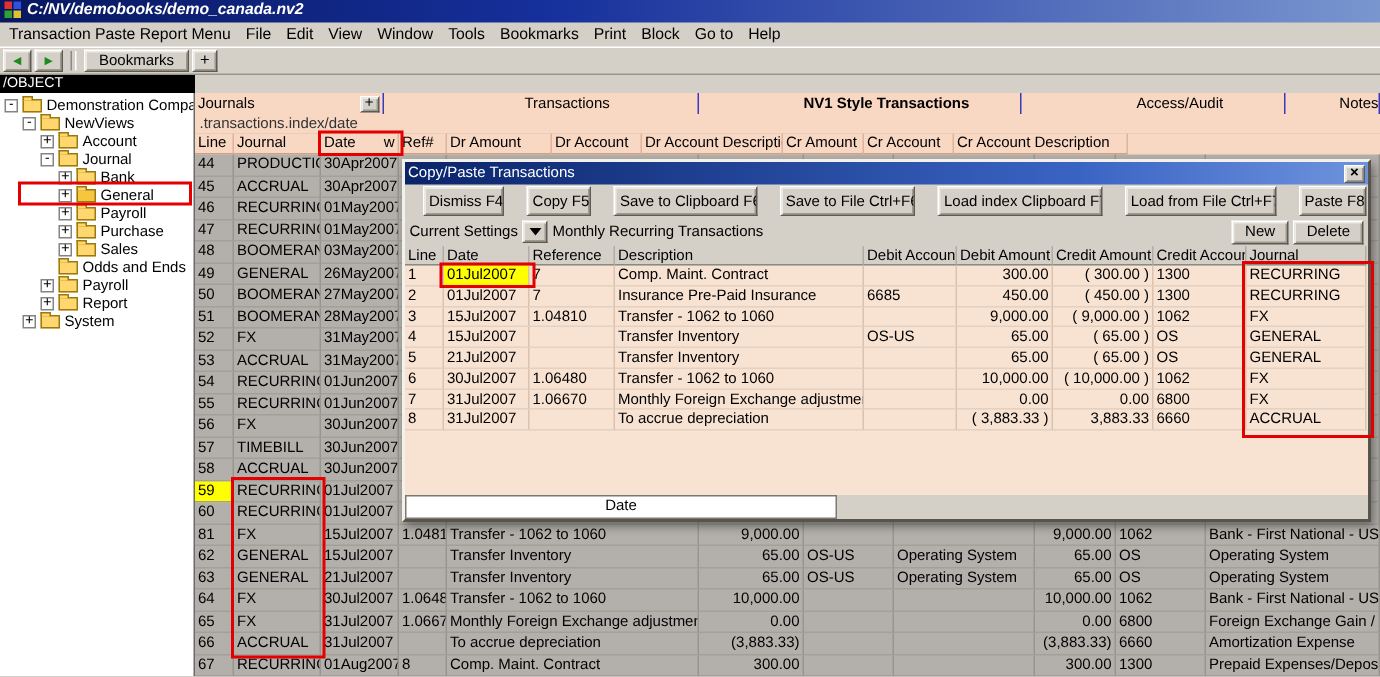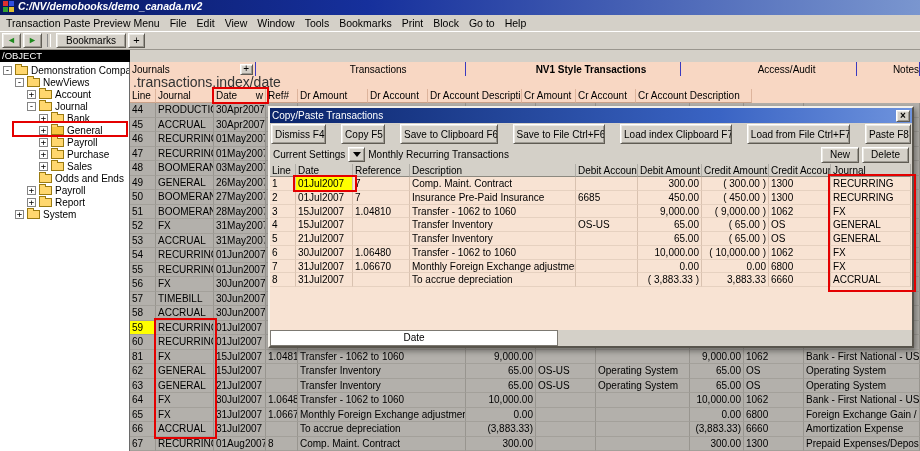--- a/index.html
+++ b/index.html
@@ -53,40 +53,40 @@
   .folder.open{background:#f7c63f;}
   .tree-label{font-size:10px;}
 
   
   .main{position:absolute;left:130px;top:62px;width:790px;height:389px;background:#b3b0ab;z-index:1;}
   .tabs{height:14px;background:#f8d7c3;display:flex;gap:36px;}
   .tab{border-right:1px solid #3a3ac0;display:flex;align-items:center;justify-content:center;
        font-size:10px;white-space:nowrap;box-sizing:border-box;}
   .tab.first{width:138px;justify-content:space-between;padding:0 2px;}
   .tab-plus{width:13px;height:11px;font-size:10px;line-height:8px;}
-  .index-label{height:13px;background:#f8d7c3;font-size:14px;line-height:13px;padding-left:3px;color:#333;}
+  .index-label{height:13px;background:#f8d7c3;font-size:10px;line-height:13px;padding-left:3px;color:#333;}
   .thead{height:14px;background:#f8d7c3;display:flex;font-size:10px;}
   .cell{padding:0 2px;white-space:nowrap;overflow:hidden;flex:none;box-sizing:border-box;}
   .thead .cell{line-height:14px;border-right:1px solid #ddb49c;border-bottom:1px solid #caa28a;}
   .datehdr{display:flex;justify-content:space-between;}
   .tbody .row{display:flex;height:14.5px;}
   .tbody .cell{font-size:10px;line-height:14px;border-right:1px solid #98958f;border-bottom:1px solid #a3a09a;}
   .num{text-align:right;}
   .yellow{background:#ffff00;}
   .mc0{width:26px}.mc1{width:58px}.mc2{width:52px}.mc3{width:32px}.mc4{width:168px}.mc5{width:70px}
   .mc6{width:60px}.mc7{width:94px}.mc8{width:54px}.mc9{width:60px}.mc10{width:116px}
 
   
   .dialog{position:absolute;left:268px;top:106px;width:646px;height:242px;z-index:10;background:#d4d0c8;
           border:2px solid;border-color:#f4f1ea #58544c #58544c #f4f1ea;box-shadow:2px 3px 6px rgba(0,0,0,.4);box-sizing:border-box;}
   .dlg-title{height:15px;background:linear-gradient(90deg,#0a246a,#3a64c4 70%,#6e93dd);
              display:flex;align-items:center;padding:0 2px;}
   .dlg-title-text{flex:1;color:#fff;font-weight:normal;font-size:10px;}
   .dlg-close{width:14px;height:12px;font-size:10px;line-height:9px;font-weight:bold;}
-  .dlg-buttons{height:22px;display:flex;gap:15px;padding:1px;box-sizing:border-box;}
+  .dlg-buttons{height:22px;display:flex;gap:15px;padding:1px;box-sizing:border-box;margin-left:11px;}
   .dlg-btn{flex:1 1 auto;font-size:10px;white-space:nowrap;overflow:hidden;padding:0 3px;}
   .dlg-settings{height:19px;display:flex;align-items:center;gap:3px;padding:0 3px;font-size:10px;}
   .cs-drop{width:17px;height:15px;display:flex;align-items:center;justify-content:center;}
   .caret{width:0;height:0;border-left:4px solid transparent;border-right:4px solid transparent;border-top:5px solid #000;}
   .spacer{flex:1;}
   .btn-sm{height:16px;font-size:10px;padding:0 8px;}
   .dlg-thead{height:13px;display:flex;font-size:10px;background:#d4d0c8;}
   .dlg-thead .cell{line-height:13px;border-right:1px solid #b0ada6;border-bottom:1px solid #8c8980;}
   .dlg-tbody .row{display:flex;height:13.75px;background:#f8e3d3;}
   .dlg-tbody .cell{font-size:10px;line-height:13px;border-right:1px solid #d9c2b0;border-bottom:1px solid #e6d1c0;}
@@ -109,21 +109,21 @@
     <span class="app-icon">
         <i class="q1"></i>
         <i class="q2"></i>
         <i class="q3"></i>
         <i class="q4"></i>
       </span>
     <span class="title-text">C:/NV/demobooks/demo_canada.nv2</span>
   </div>
 
   <div class="menubar">
-      <span class="menu-item">Transaction Paste Preview Menu</span>
+      <span class="menu-item">Transaction Paste Report Menu</span>
       <span class="menu-item">File</span>
       <span class="menu-item">Edit</span>
       <span class="menu-item">View</span>
       <span class="menu-item">Window</span>
       <span class="menu-item">Tools</span>
       <span class="menu-item">Bookmarks</span>
       <span class="menu-item">Print</span>
       <span class="menu-item">Block</span>
       <span class="menu-item">Go to</span>
       <span class="menu-item">Help</span>

